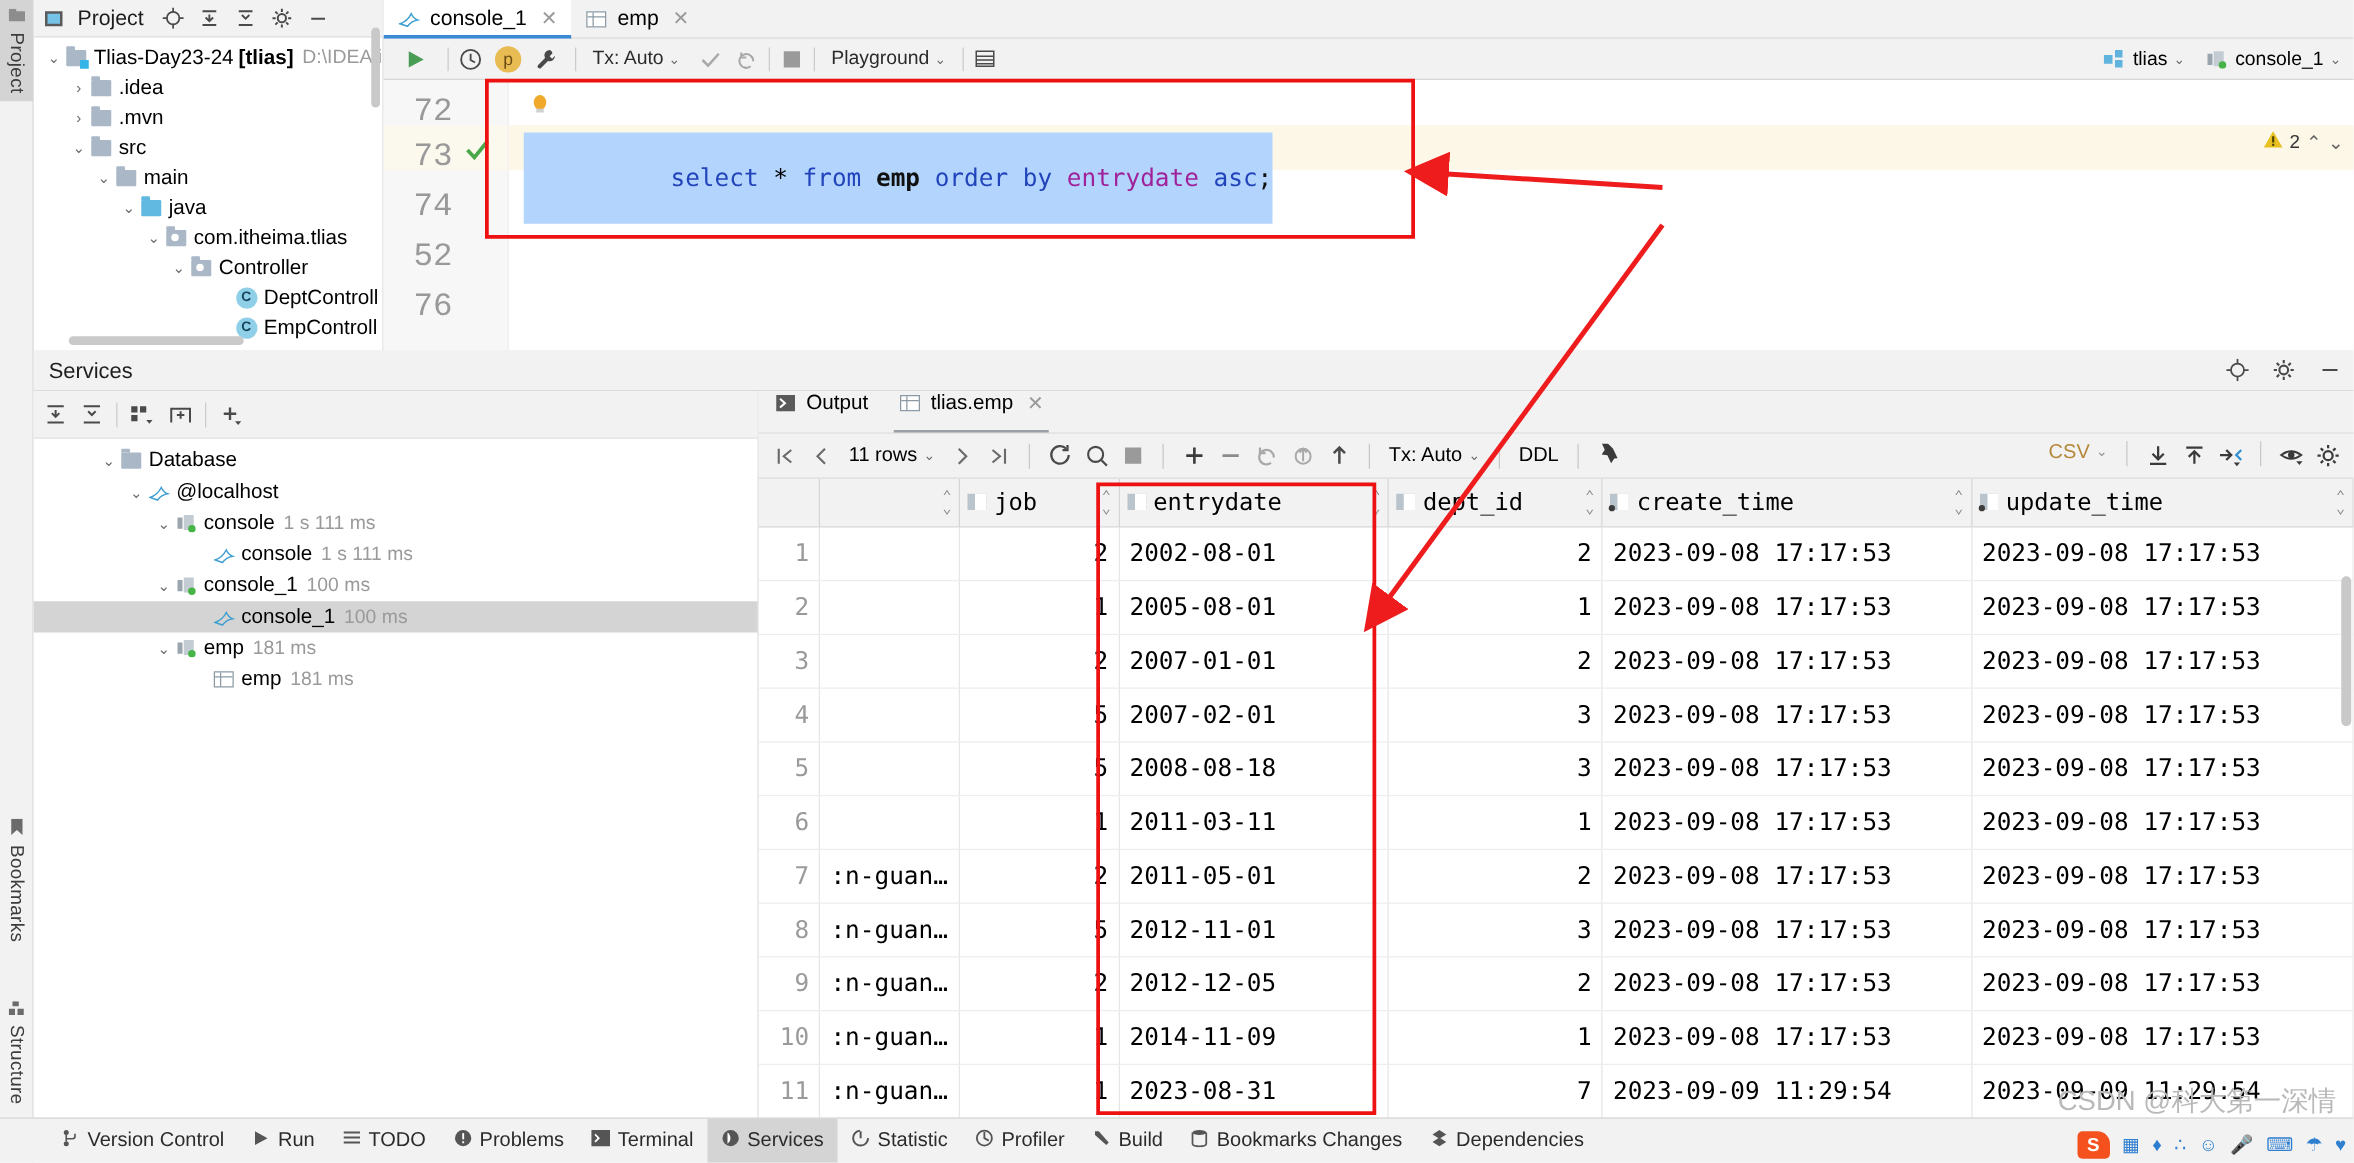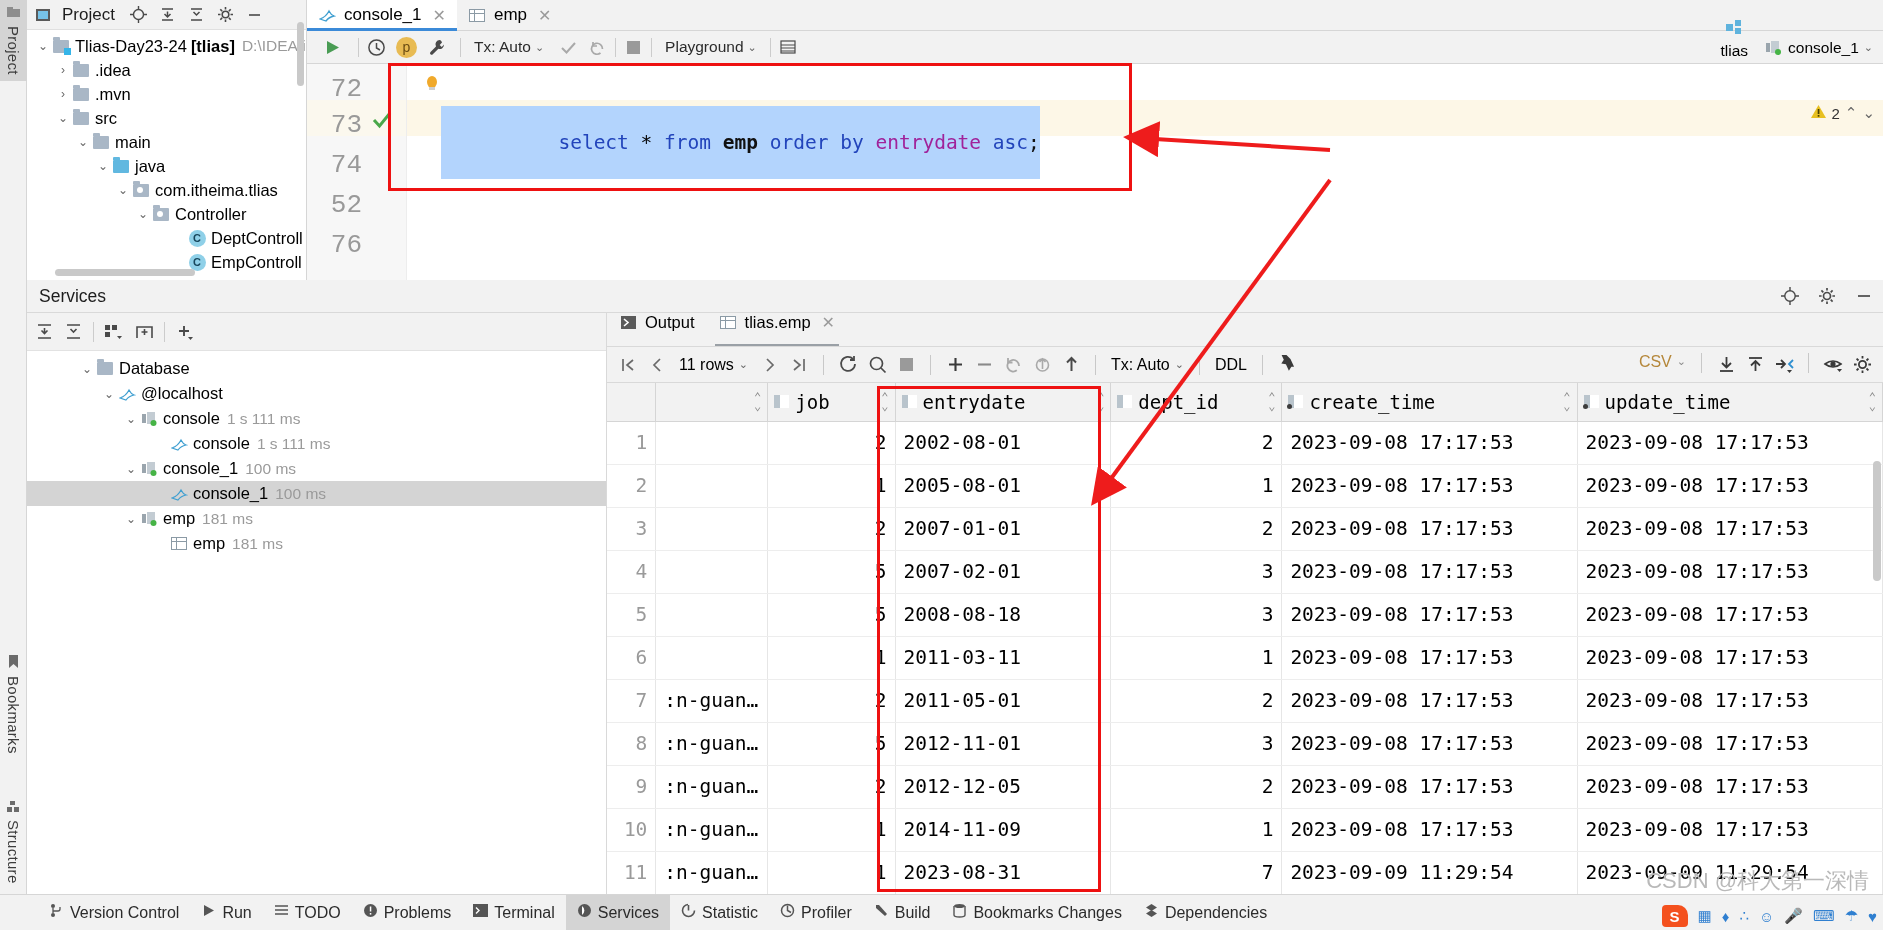--- a/index.html
+++ b/index.html
@@ -78,21 +78,21 @@
   .runbar .item { display:flex; align-items:center; gap:4px; font-size:15.5px; color:#2b2b2b; padding:0 5px; }
   .chev { font-size: 11px; color:#666; }
   .rb-right { position:absolute; right:10px; top:0; height:33px; display:flex; align-items:center; gap:16px; font-size:15.5px;}
 
   .codearea { position:absolute; left:0; top:64px; right:0; bottom:0; background:#fff; display:flex; }
   .gutter { width:100px; background:#f7f7f7; border-right:1px solid #ededed; position:relative; }
   .gln { position:absolute; right:44px; font-size:26px; color:#999; font-family:"Liberation Mono", monospace; }
   .gmark { position:absolute; right:14px; }
   .codebody { flex:1; position:relative; font-family:"DejaVu Sans Mono", monospace; font-size:19.5px; }
   .hl-line { position:absolute; left:0; right:0; height:36px; background:#fdf7e7; }
-  .sqlline { position:absolute; white-space:pre;margin-left:22px; }
+  .sqlline { position:absolute; white-space:pre; }
   .sel-bg { background:#b3d4fd; }
   .kw { color:#2244bb; }
   .tbl { color:#111; font-weight:bold; }
   .col { color:#a0229a; }
   .semi { color:#111; }
   .bulb { position:absolute; width:13px; height:14px; }
 
   .warnbox { position:absolute; right:8px; top:40px; display:flex; align-items:center; gap:5px; font-size:15px; color:#333;}
 
   
@@ -374,21 +374,21 @@
       </span>
       <span class="sep"></span>
       <span class="ic">
         <svg width="18" height="16">
             <rect x="2" y="2" width="14" height="12" fill="none" stroke="#4a4a4a" stroke-width="1.2"></rect>
             <path d="M2 6h14 M2 9h14 M2 12h14" stroke="#4a4a4a" stroke-width="1.2"></path>
           </svg>
       </span>
 
       <span class="rb-right">
-        <span style="display:flex;align-items:center;gap:5px;flex-direction:column;">
+        <span style="display:flex;align-items:center;gap:5px;">
           <span class="ic">
             <svg width="17" height="15">
                 <rect x="0" y="4" width="7" height="7" fill="#5fb3dd"></rect>
                 <rect x="9" y="0" width="6" height="6" fill="#5fb3dd"></rect>
                 <rect x="9" y="8" width="6" height="6" fill="#5fb3dd"></rect>
               </svg>
           </span>
           <span>tlias</span>
           <span class="chev">⌄</span>
         </span>

